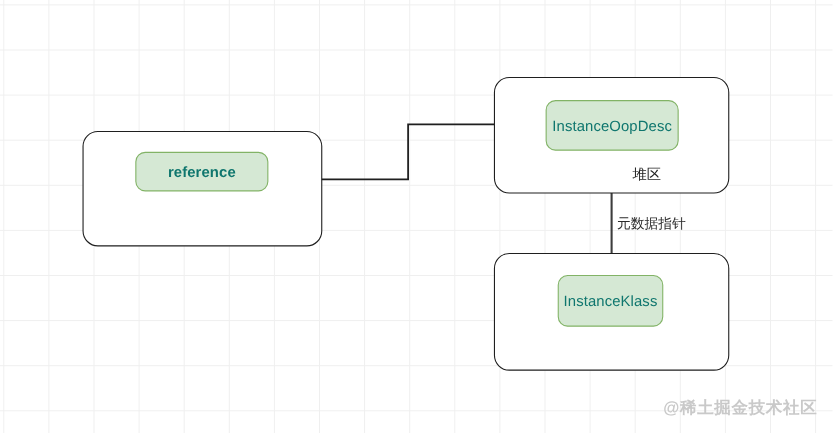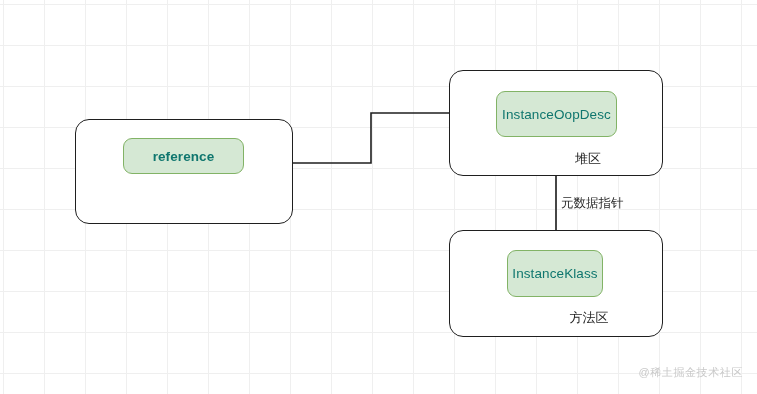--- a/index.html
+++ b/index.html
@@ -72,23 +72,24 @@
     width: 757px;
     height: 394px;
     pointer-events: none;
   }
 
   .watermark {
     position: absolute;
     right: 14px;
     bottom: 14px;
     color: #c9c9c9;
-    font-size: 11px;
+    font-size: 15px;
     white-space: nowrap;
     letter-spacing: 0.6px;
+    font-weight: bold;
   }
 </style>
 </head>
 <body>
 
 <div id="canvas">
 
   <svg id="edges" viewBox="0 0 757 394" xmlns="http://www.w3.org/2000/svg">
     <defs>
       <marker id="arrowhead" markerWidth="10" markerHeight="8" refX="9" refY="4" orient="auto" markerUnits="userSpaceOnUse">
@@ -116,19 +117,18 @@
   <div class="node-box" style="left:496px; top:91px; width:121px; height:46px;">
     <span>InstanceOopDesc</span>
   </div>
   <div class="region-label" style="left:562px; top:150px; width:52px;text-align:center;">堆区</div>
 
   <div class="region-box" style="left:449px; top:230px; width:214px; height:107px;">
   </div>
   <div class="node-box" style="left:496px; top:250px; width:96px; height:47px;margin-left:11px;">
     <span>InstanceKlass</span>
   </div>
-  <div class="region-label" style="left:550px; top:309px; width:78px;">方法区</div>
 
   <div class="edge-label" style="left:561px; top:195px;">元数据指针</div>
 
   <div class="watermark">@稀土掘金技术社区</div>
 
 </div>
 
 </body></html>

